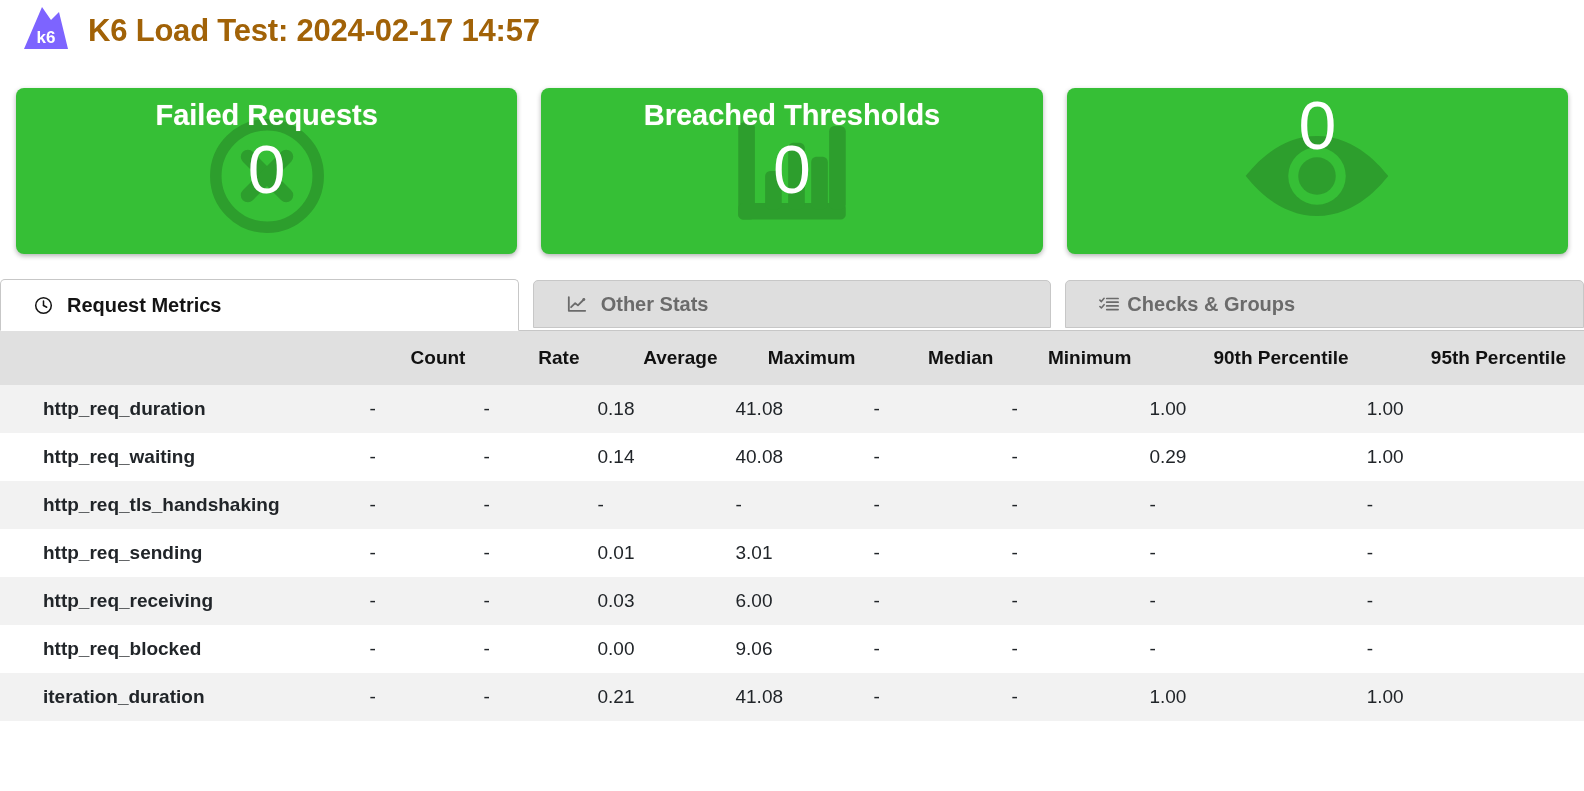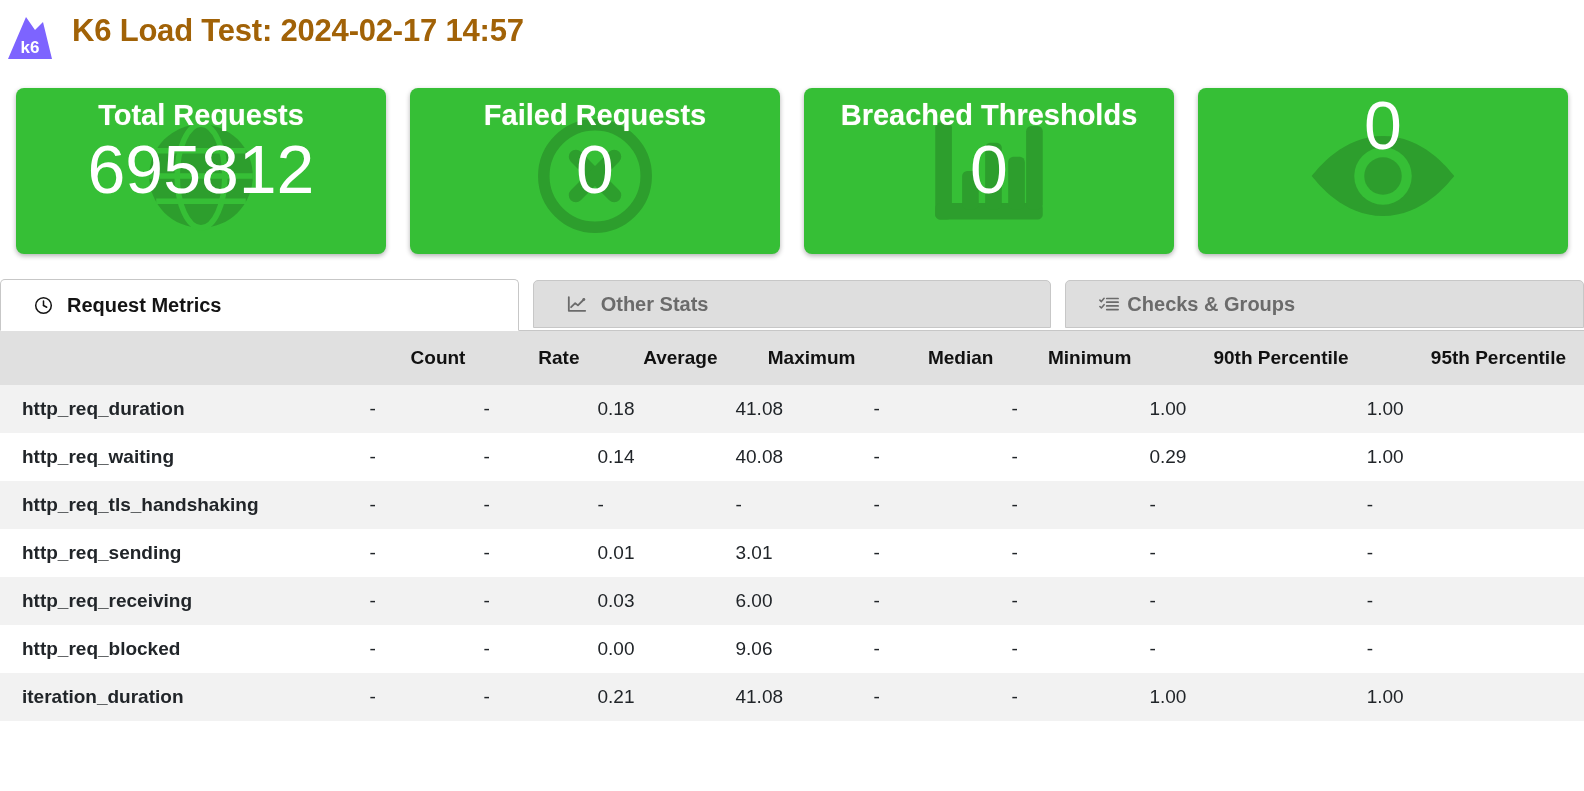--- a/index.html
+++ b/index.html
@@ -19,23 +19,24 @@
   .page-header {
     display: flex;
     align-items: center;
     height: 62px;
     padding: 0 0 0 0;
   }
   .logo-wrap {
     width: 60px;
     height: 62px;
     display: flex;
-    align-items: flex-end;
+    align-items: flex-start;
     justify-content: center;
     flex: 0 0 60px;
+    margin-left: 16px;
   }
   .logo-svg { display: block; }
   .page-title {
     font-size: 31px;
     font-weight: bold;
     letter-spacing: -0.2px;
     color: #a16207;
     white-space: nowrap;
     margin-left: 12px;
   }
@@ -154,21 +155,21 @@
   table.metrics tbody td {
     font-size: 19px;
     padding: 13px 0 13px 0;
     height: 47px;
     vertical-align: middle;
     color: #212529;
     white-space: nowrap;
   }
   table.metrics tbody td.col-name {
     font-weight: bold;
-    padding-left: 22px;
+    padding-left: 43px;
     text-align: left;
   }
   table.metrics tbody tr:nth-child(odd) { background: #f2f2f2; }
   table.metrics tbody tr:nth-child(even) { background: #ffffff; }
   .c-name  { width: 340px; }
   .c-val   { width: 105px; }
   .c-val-w { width: 127px; }
   .c-pct   { width: 200px; }
 </style>
 </head>
@@ -179,37 +180,20 @@
     <svg class="logo-svg" width="50" height="52" viewBox="0 0 50 52">
       <path d="M3 49 L21 7 L30 20 L38 12 L47 49 Z" fill="#7d64ff"></path>
       <text x="25" y="43" font-family="&quot;Liberation Sans&quot;, sans-serif" font-size="17" font-weight="bold" fill="#ffffff" text-anchor="middle">k6</text>
     </svg>
   </div>
   <div class="page-title">K6 Load Test: 2024-02-17 14:57</div>
 </div>
 
 <div class="cards-row">
 
-  <div class="stat-card" style="background:#36bf36">
-    <div class="watermark">
-      <svg width="140" height="140" viewBox="0 0 100 100">
-        <g fill="#2d9e2d">
-          <circle cx="50" cy="50" r="37"></circle>
-        </g>
-        <g fill="none" stroke="#36bf36" stroke-width="4">
-          <ellipse cx="50" cy="50" rx="17" ry="37"></ellipse>
-          <line x1="13" y1="50" x2="87" y2="50"></line>
-          <line x1="18" y1="32" x2="82" y2="32"></line>
-          <line x1="18" y1="68" x2="82" y2="68"></line>
-        </g>
-      </svg>
-    </div>
-    <div class="stat-label">Total Requests</div>
-    <div class="stat-value">695812</div>
-  </div>
 
   <div class="stat-card" style="background:#36bf36">
     <div class="watermark">
       <svg width="128" height="128" viewBox="0 0 100 100">
         <circle cx="50" cy="50" r="40" fill="none" stroke="#2d9e2d" stroke-width="9"></circle>
         <g stroke="#2d9e2d" stroke-width="11" stroke-linecap="round">
           <line x1="35" y1="35" x2="65" y2="65"></line>
           <line x1="65" y1="35" x2="35" y2="65"></line>
         </g>
       </svg>

